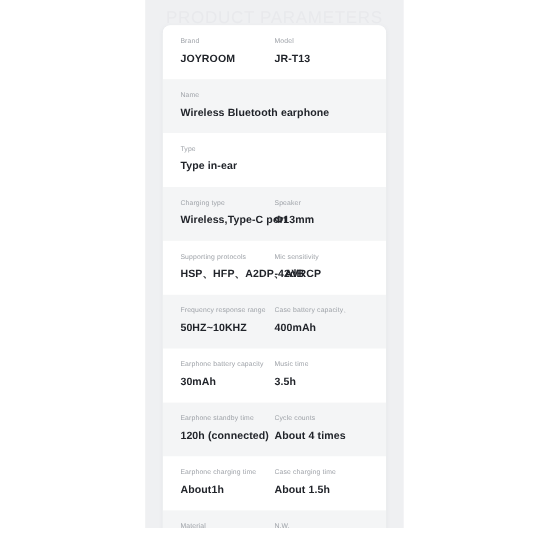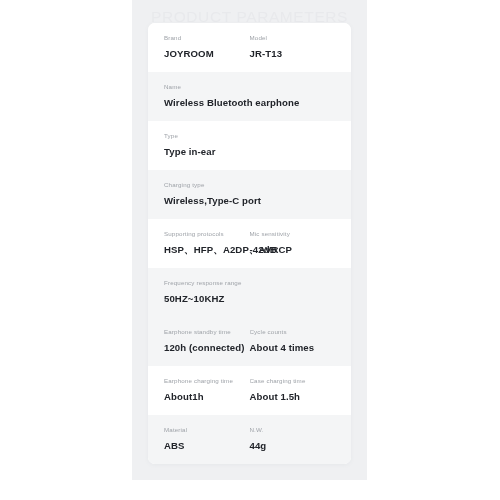--- a/index.html
+++ b/index.html
@@ -113,40 +113,60 @@
               <div class="cell-value">Type in-ear</div>
             </div>
           </div>
         </div>
         <div class="spec-row alt">
           <div class="cells">
             <div class="cell">
               <div class="cell-label">Charging type</div>
               <div class="cell-value">Wireless,Type-C port</div>
             </div>
+            <div class="cell">
+              <div class="cell-label">Speaker</div>
+              <div class="cell-value">Φ13mm</div>
+            </div>
           </div>
         </div>
         <div class="spec-row">
           <div class="cells">
             <div class="cell">
               <div class="cell-label">Supporting protocols</div>
               <div class="cell-value">HSP、HFP、A2DP、AVRCP</div>
             </div>
             <div class="cell">
               <div class="cell-label">Mic sensitivity</div>
               <div class="cell-value">-42dB</div>
             </div>
           </div>
         </div>
         <div class="spec-row alt">
           <div class="cells">
             <div class="cell">
               <div class="cell-label">Frequency response range</div>
               <div class="cell-value">50HZ~10KHZ</div>
             </div>
+            <div class="cell">
+              <div class="cell-label">Case battery capacity、</div>
+              <div class="cell-value">400mAh</div>
+            </div>
+          </div>
+        </div>
+        <div class="spec-row">
+          <div class="cells">
+            <div class="cell">
+              <div class="cell-label">Earphone battery capacity</div>
+              <div class="cell-value">30mAh</div>
+            </div>
+            <div class="cell">
+              <div class="cell-label">Music time</div>
+              <div class="cell-value">3.5h</div>
+            </div>
           </div>
         </div>
         <div class="spec-row alt">
           <div class="cells">
             <div class="cell">
               <div class="cell-label">Earphone standby time</div>
               <div class="cell-value">120h (connected)</div>
             </div>
             <div class="cell">
               <div class="cell-label">Cycle counts</div>

